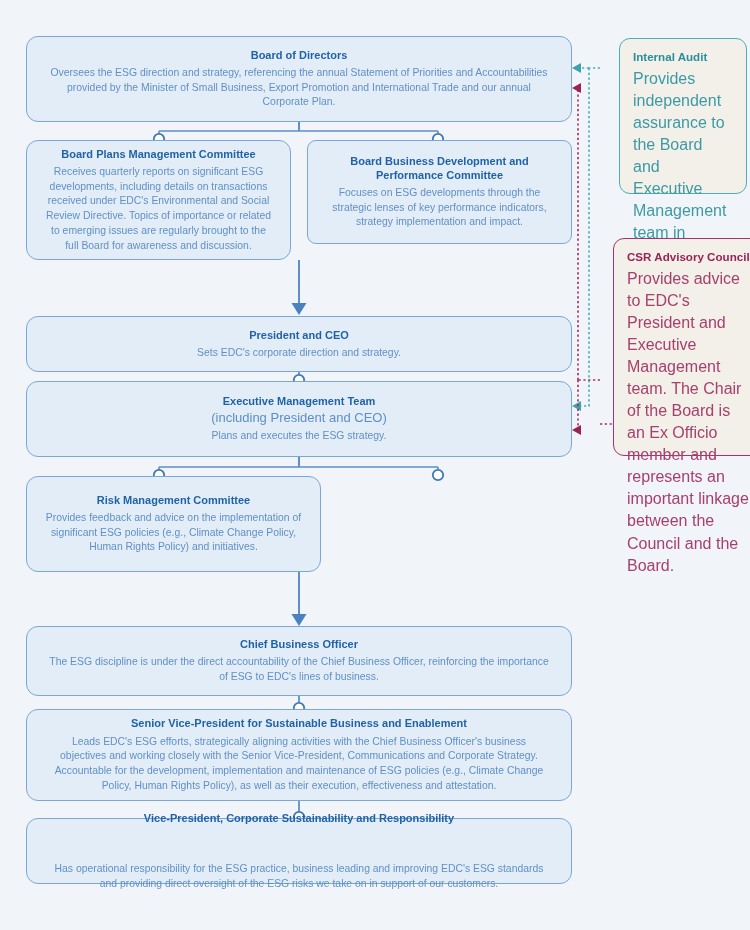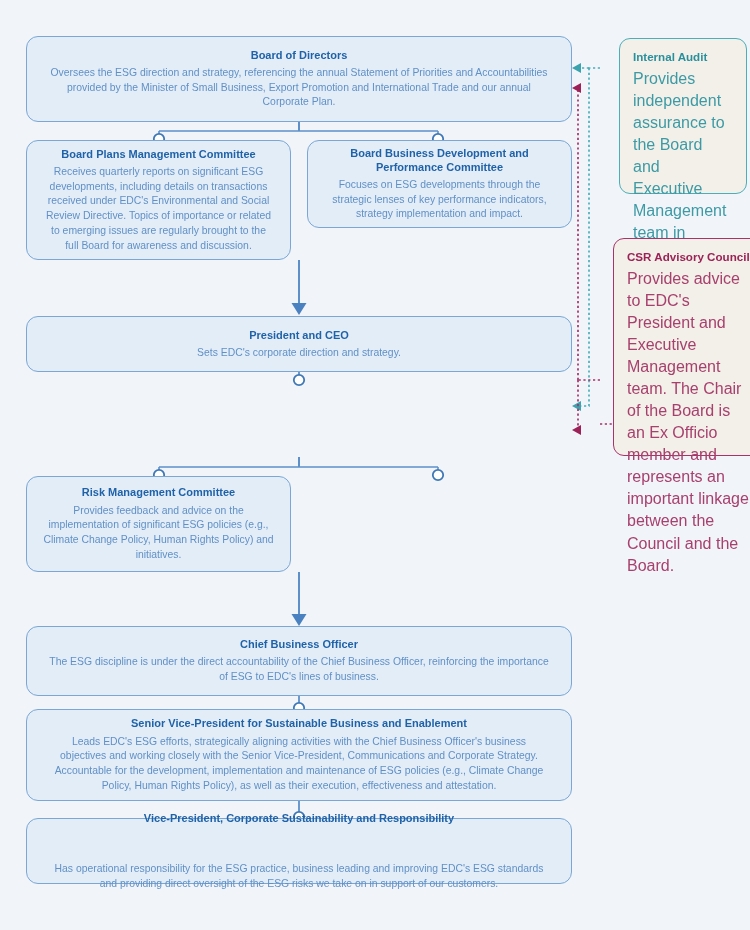--- a/index.html
+++ b/index.html
@@ -91,24 +91,24 @@
 
   .side.csr {
     border: 1.4px solid #a8326a;
   }
   .side.csr .title { color: #9c2157; }
   .side.csr .desc  { color: #a8406e; }
 
   
   #n-board       { left: 26px;  top: 36px;  width: 546px; height: 86px; }
   #n-brmc        { left: 26px;  top: 140px; width: 265px; height: 120px; }
-  #n-bbdpc       { left: 307px; top: 140px; width: 265px; height: 88px; }
+  #n-bbdpc       { left: 307px; top: 140px; width: 265px; height: 104px; border-radius: 9px; }
   #n-ceo         { left: 26px;  top: 316px; width: 546px; height: 56px; }
   #n-emt         { left: 26px;  top: 381px; width: 546px; height: 76px; }
-  #n-rmc         { left: 26px;  top: 476px; width: 265px; height: 96px; }
+  #n-rmc         { left: 26px;  top: 476px; width: 295px; height: 96px; }
   #n-esc         { left: 307px; top: 476px; width: 265px; height: 96px; }
   #n-cbo         { left: 26px;  top: 626px; width: 546px; height: 70px; }
   #n-svp         { left: 26px;  top: 709px; width: 546px; height: 92px; }
   #n-vp          { left: 26px;  top: 818px; width: 546px; height: 66px; gap: 33px; }
   #s-audit       { left: 619px; top: 38px;  width: 128px; height: 156px; }
   #s-csr         { left: 613px; top: 238px; width: 151px; height: 218px; }
 </style>
 </head>
 <body>
 
@@ -175,20 +175,25 @@
   <div class="node half" id="n-bbdpc">
     <div class="title">Board Business Development and Performance Committee</div>
     <div class="desc">Focuses on ESG developments through the strategic lenses of key performance indicators, strategy implementation and impact.</div>
   </div>
 
   <div class="node wide" id="n-ceo">
     <div class="title">President and CEO</div>
     <div class="desc">Sets EDC's corporate direction and strategy.</div>
   </div>
 
+  <div class="node wide" id="n-emt">
+    <div class="title">Executive Management Team</div>
+    <div class="subtitle">(including President and CEO)</div>
+    <div class="desc">Plans and executes the ESG strategy.</div>
+  </div>
 
   <div class="node half" id="n-rmc">
     <div class="title">Risk Management Committee</div>
     <div class="desc">Provides feedback and advice on the implementation of significant ESG policies (e.g., Climate Change Policy, Human Rights Policy) and initiatives.</div>
   </div>
 
 
   <div class="node wide" id="n-cbo">
     <div class="title">Chief Business Officer</div>
     <div class="desc">The ESG discipline is under the direct accountability of the Chief Business Officer, reinforcing the importance of ESG to EDC's lines of business.</div>

